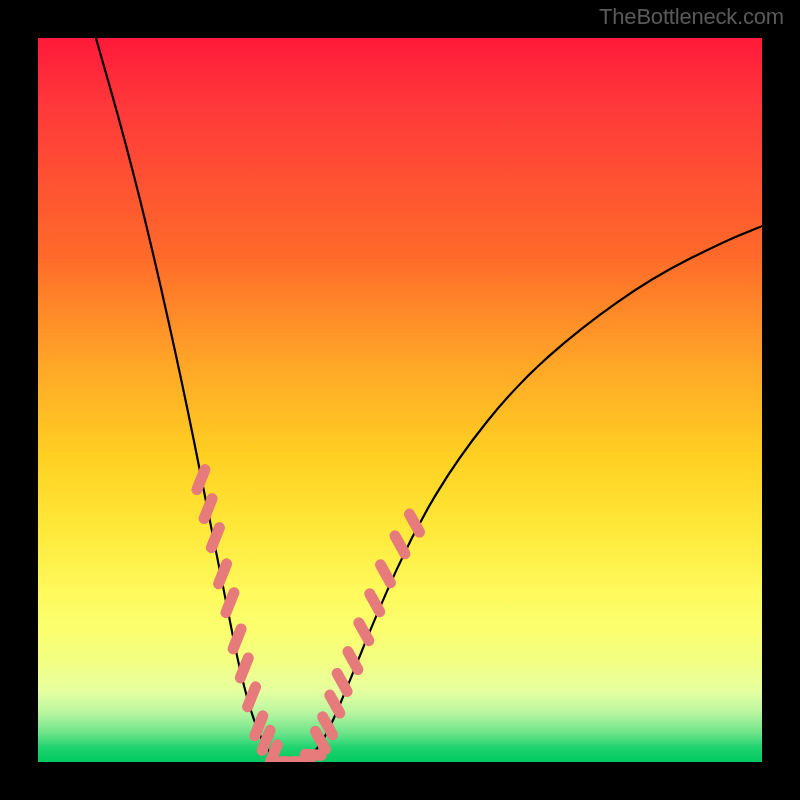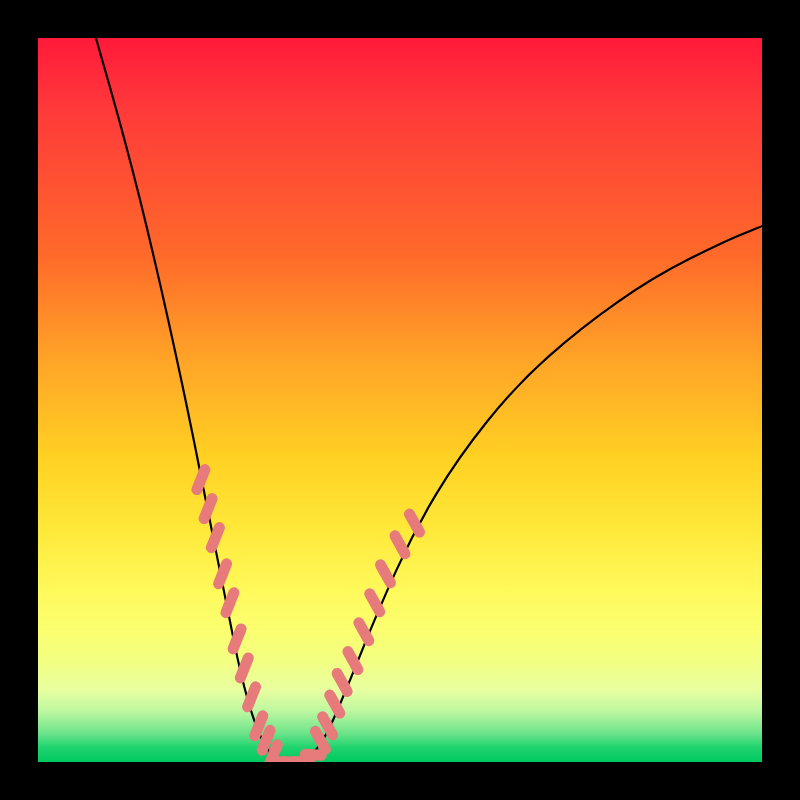--- a/index.html
+++ b/index.html
@@ -87,13 +87,14 @@
           <line x1="299.1" y1="635.4" x2="309.1" y2="653.4" stroke="#e77a7a" stroke-width="11" stroke-linecap="round"></line>
           <line x1="309.9" y1="613.6" x2="319.9" y2="631.6" stroke="#e77a7a" stroke-width="11" stroke-linecap="round"></line>
           <line x1="320.8" y1="584.7" x2="330.8" y2="602.7" stroke="#e77a7a" stroke-width="11" stroke-linecap="round"></line>
           <line x1="331.7" y1="555.7" x2="341.7" y2="573.7" stroke="#e77a7a" stroke-width="11" stroke-linecap="round"></line>
           <line x1="342.5" y1="526.8" x2="352.5" y2="544.8" stroke="#e77a7a" stroke-width="11" stroke-linecap="round"></line>
           <line x1="357.0" y1="497.8" x2="367.0" y2="515.8" stroke="#e77a7a" stroke-width="11" stroke-linecap="round"></line>
           <line x1="371.5" y1="476.1" x2="381.5" y2="494.1" stroke="#e77a7a" stroke-width="11" stroke-linecap="round"></line>
         </g>
     </svg>
   </div>
+  <div class="watermark">TheBottleneck.com</div>
 </div>
 
 </body></html>

